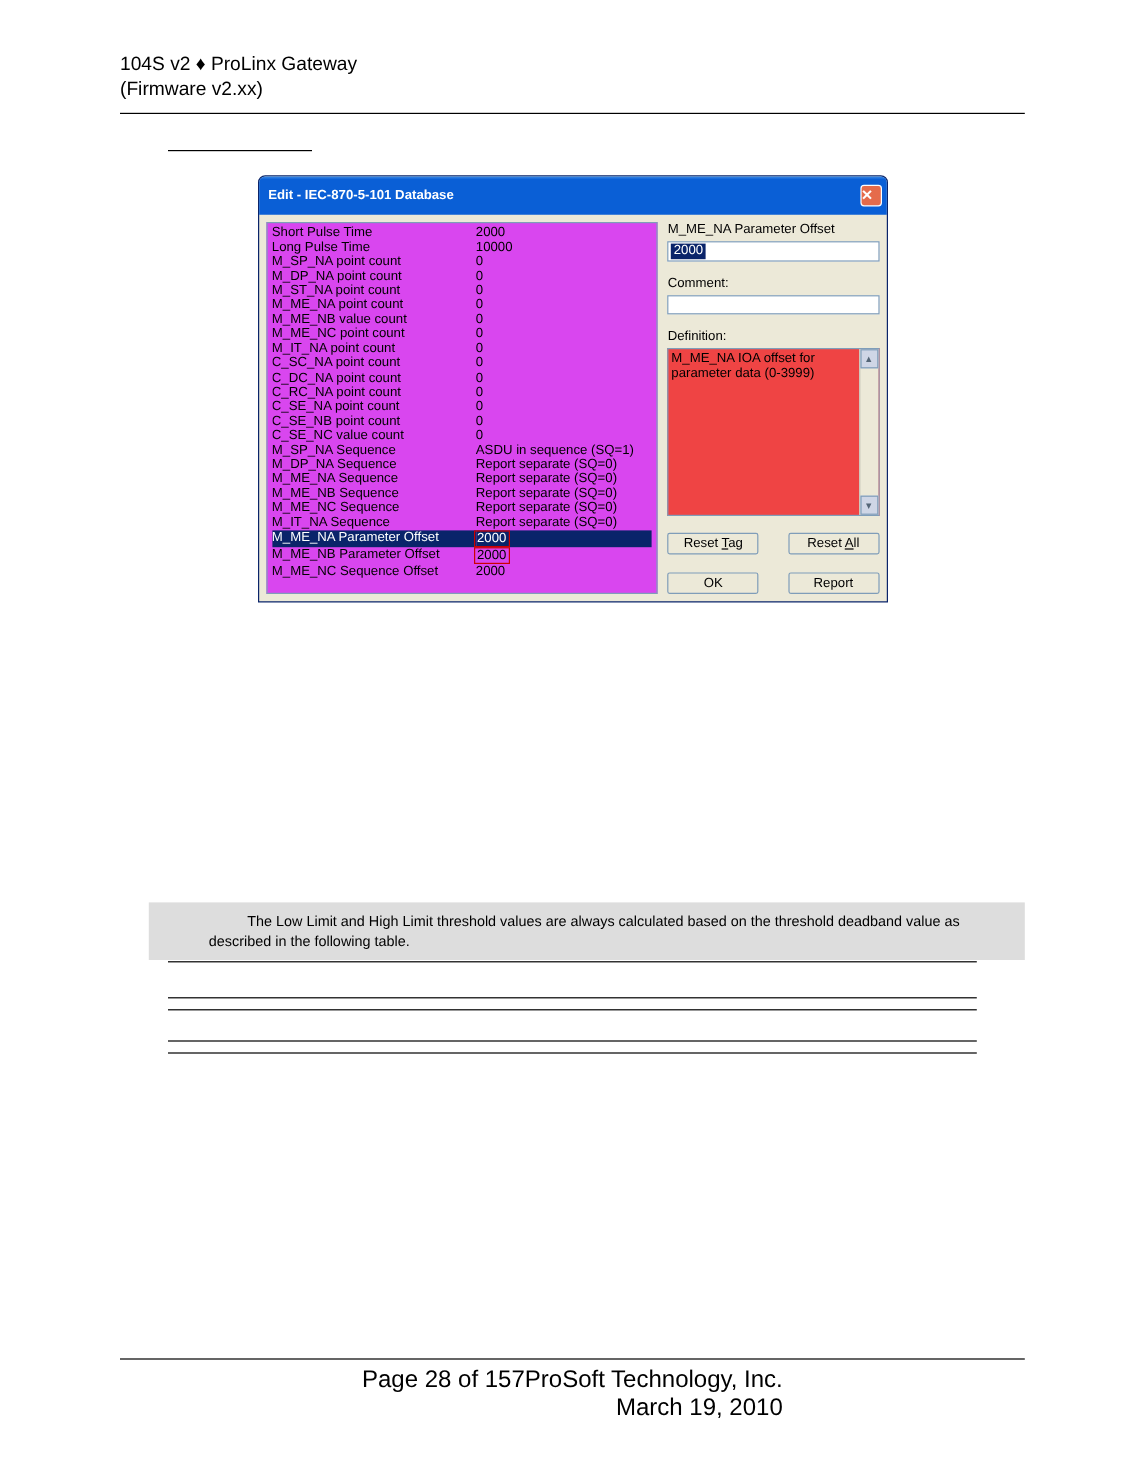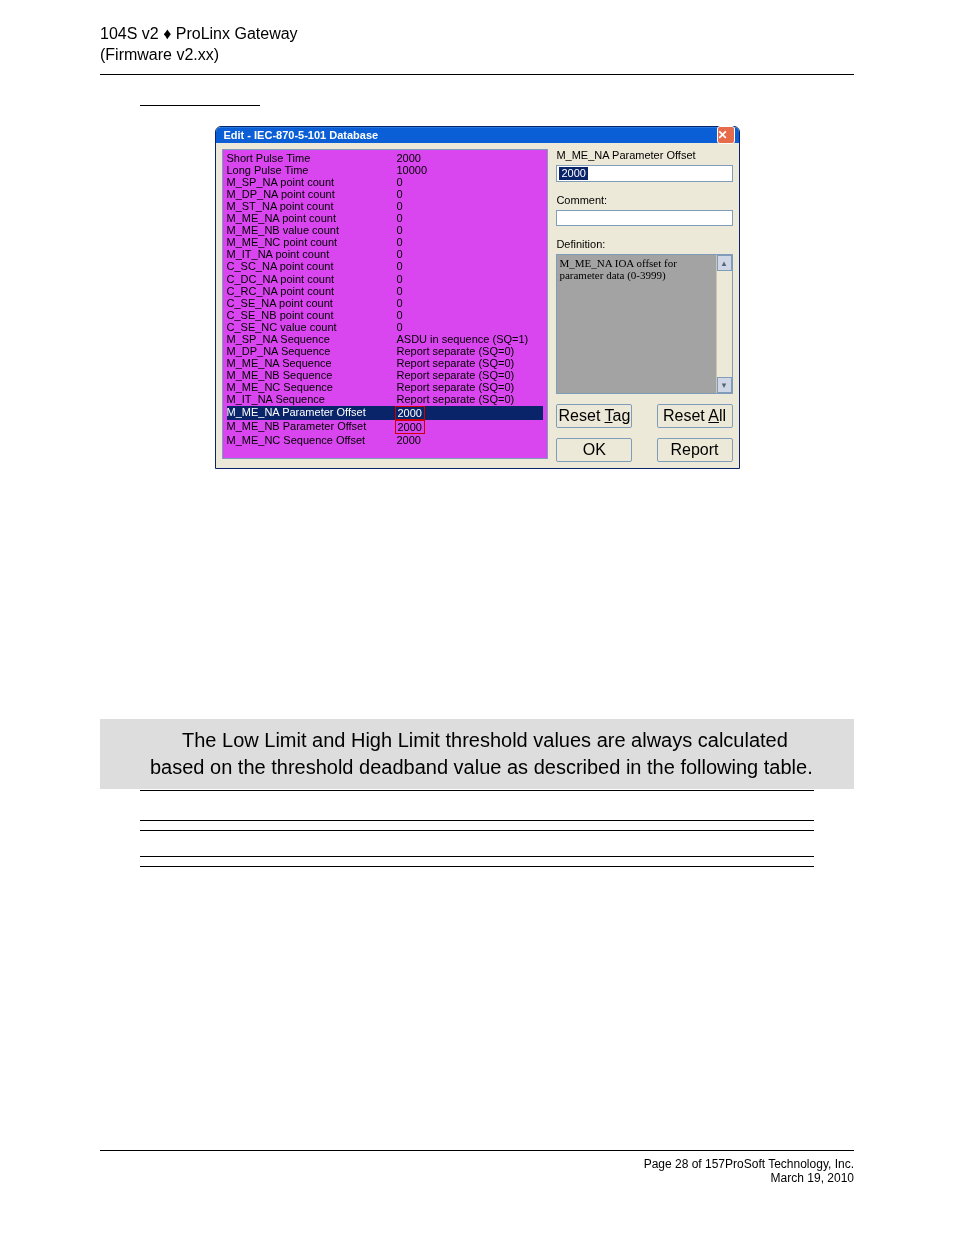--- a/index.html
+++ b/index.html
@@ -7,21 +7,21 @@
     margin: 0;
     padding: 0;
     font-family: Arial, Helvetica, sans-serif;
     background: #fff;
     color: #000;
     width: 954px;
   }
   .page {
     width: 954px;
     min-height: 1235px;
-    padding: 24px 100px 60px 100px;
+    padding: 44px 100px 60px 100px;
     position: relative;
   }
   .hdr {
     display: flex;
     justify-content: space-between;
     font-size: 16px;
     line-height: 1.3;
     border-bottom: 1px solid #000;
     padding-bottom: 8px;
     margin-bottom: 30px;
@@ -40,21 +40,21 @@
     margin: 20px auto 0 auto;
     border: 1px solid #0a246a;
     border-radius: 6px 6px 0 0;
     font-family: Tahoma, Arial, sans-serif;
     font-size: 11px;
     background: #ece9d8;
   }
   .titlebar {
     background: linear-gradient(to bottom, #3a8be8 0%, #0a5fd6 8%, #0a5fd6 50%, #0a5fd6 100%);
     color: #fff;
-    height: 16px;
+    height: 32px;
     border-radius: 5px 5px 0 0;
     display: flex;
     align-items: center;
     padding: 0 4px 0 8px;
     font-weight: bold;
     gap: 36px;
   }
   .titlebar span { flex: 1; }
   .close-btn {
     width: 18px; height: 18px;
@@ -108,27 +108,26 @@
   }
   .val-sel {
     background: #0a246a;
     color: #fff;
     padding: 0 2px;
     display: inline-block;
     line-height: 1.2;
   }
   .def-box {
     border: 1px solid #7f9db9;
-    background: #a3a3a3;
+    background: #ef4444;
     height: 140px;
     position: relative;
     font-size: 11px;
     padding: 2px;
     line-height: 1.15;
-    font-family: Liberation Serif, serif;
   }
   .def-box .scroll {
     position: absolute; right: 0; top: 0; bottom: 0; width: 16px;
     background: #ece9d8;
     border-left: 1px solid #c9c6b8;
     display: flex; flex-direction: column; justify-content: space-between;
   }
   .def-box .scroll .arr {
     height: 16px; background: #cfd6e6; border: 1px solid #7f9db9;
     display:flex;align-items:center;justify-content:center;color:#567;
@@ -137,51 +136,52 @@
   .btn-row {
     display: flex;
     gap: 8px;
     margin-top: auto;
     justify-content: space-between;
     padding-top: 6px;
   }
   .btn {
     border: 1px solid #7f9db9;
     background: #ece9d8;
-    font-size: 16px;
+    font-size: 11px;
     width: 76px;
     text-align: center;
     padding: 2px 0;
     border-radius: 2px;
   }
   .btn u { text-decoration: underline; }
   .spacer { height: 4px; }
 
   .note-block {
     margin-top: 250px;
     background: #ddd;
     padding: 8px 10px 8px 50px;
-    font-size: 20px;
+    font-size: 12px;
     line-height: 1.35;
     text-indent: 32px;
+    margin-left: 24px;
   }
   .hr { border-bottom: 1px solid #000; height: 2px; }
   .tbl-area { margin: 0 40px; }
   .tbl-area .line { border-bottom: 1px solid #000; height: 26px; }
   .tbl-area .tall { height: 30px; }
   .tbl-area .gap { height: 8px; }
 
   .ftr {
     position: absolute;
     left: 100px; right: 100px; bottom: 50px;
     border-top: 1px solid #000;
     padding-top: 6px;
-    font-size: 12px;
-    display: flex;
-    justify-content: flex-end;
+    font-size: 20px;
+    display: flex;
+    justify-content: center;
   }
   .ftr .right { text-align: right; }
 </style>
 </head>
 <body>
 
 <div class="page">
 
   <div class="hdr">
     <div class="left">

